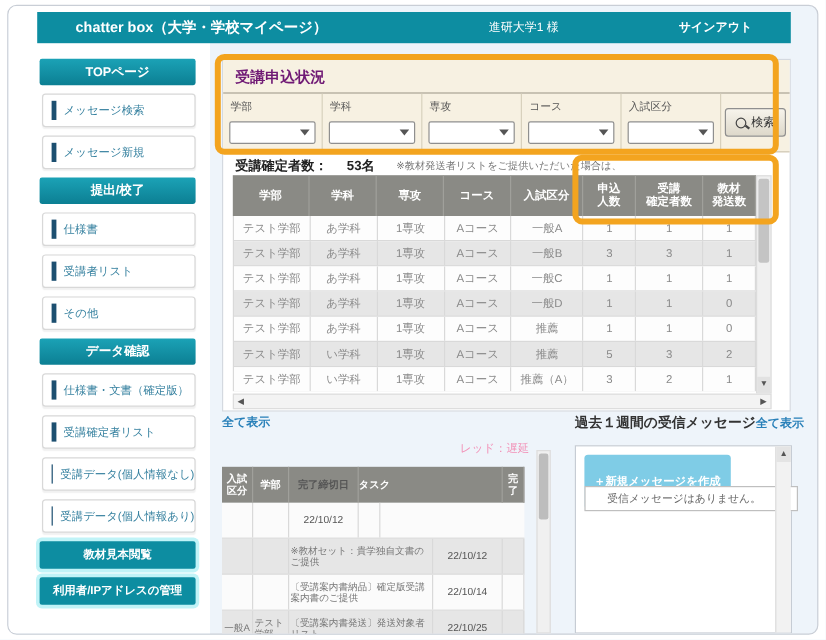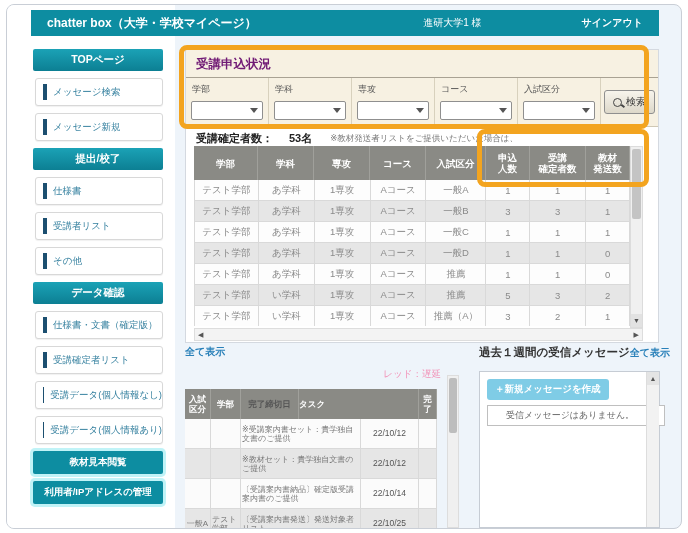--- a/index.html
+++ b/index.html
@@ -4,21 +4,21 @@
 <style>
   html,body{margin:0;padding:0}
   body{width:688px;height:533px;position:relative;background:#fff;overflow:hidden;
        font-family:"Liberation Sans","DejaVu Sans",sans-serif}
   .frame{position:absolute;left:6px;top:4px;width:674px;height:523px;border:1px solid #c9ced6;
          border-radius:8px;background:#eef4fa;overflow:hidden}
   .white-col{position:absolute;left:0;top:0;width:168px;height:100%;background:#fff}
 
   
   .topbar{position:absolute;left:24px;top:5px;width:628px;height:26px;background:#0d8da1;color:#fff;
-          display:flex;align-items:center;padding:0 16px;box-sizing:border-box}
+          display:flex;align-items:center;padding:0 32px;box-sizing:border-box}
   .topbar .t{font-size:12px;font-weight:bold;flex:1}
   .topbar .u{font-size:10px;margin-right:100px}
   .topbar .so{font-size:10px;font-weight:bold;cursor:pointer}
 
   
   .sidebar{position:absolute;left:26px;top:40px;width:130px}
   .sec-h{background:linear-gradient(#1ba2b6,#0c7f93);color:#fff;font-size:10.5px;font-weight:bold;
          text-align:center;padding:4px 0;border-radius:2px;margin:4px 0 7px}
   .s-item{background:#fff;border:1px solid #d8d8d8;border-radius:3px;height:26px;display:flex;
           align-items:center;margin:0 0 7px 2px;padding-left:7px;cursor:pointer;
@@ -94,21 +94,21 @@
       border-right:1px solid #d9d9d9;box-sizing:border-box;line-height:9px;overflow:hidden;padding:1px}
   .s0{width:26px}.s1{width:30px}.s2{width:120px;justify-content:flex-start;text-align:left}
   .s3{width:58px;font-size:8.5px;color:#555}.s4{width:18px}
   .sscroll{position:absolute;left:262px;top:30px;width:12px;height:153px;background:#f0f0f0;border:1px solid #ddd;box-sizing:border-box}
   .sthumb{position:absolute;left:1px;top:2px;width:8px;height:55px;background:#bdbdbd;border-radius:2px}
 
   .msgs{position:absolute;left:472px;top:340px;width:181px}
   .msg-panel{position:absolute;left:0;top:26px;width:181px;height:157px;background:#fff;
              border:1px solid #c6ccd4;box-sizing:border-box}
   .msg-btn{position:absolute;left:7px;top:7px;background:#7fcce6;color:#fff;font-size:9.5px;font-weight:bold;
-           padding:4px 8px;border-radius:3px;cursor:pointer;white-space:nowrap}
+           padding:16px 8px;border-radius:3px;cursor:pointer;white-space:nowrap}
   .msg-empty{position:absolute;left:7px;top:33px;width:140px;border:1px solid #bfbfbf;background:#fff;
              font-size:9px;color:#666;padding:3px 18px}
   .msg-scroll{position:absolute;right:0;top:0;width:13px;height:100%;background:#f2f2f2;border-left:1px solid #ddd;box-sizing:border-box}
   .msg-up{height:13px;background:#e4e4e4;color:#555;font-size:7px;display:flex;align-items:center;justify-content:center;cursor:pointer}
 </style>
 </head>
 <body>
 
 <div class="frame">
   <div class="white-col"></div>
@@ -332,21 +332,20 @@
         <div class="sth s1">学部</div>
         <div class="sth s3">完了締切日</div>
         <div class="sth s2">タスク</div>
         <div class="sth s4">完
 了</div>
       </div>
       <div>
           <div class="srow">
           <div class="sc s0"></div>
           <div class="sc s1"></div>
-          <div class="sc s2">※受講案内書セット：貴学独自文書のご提供</div>
           <div class="sc s3">22/10/12</div>
           <div class="sc s4"></div>
         </div>
           <div class="srow">
           <div class="sc s0"></div>
           <div class="sc s1"></div>
           <div class="sc s2">※教材セット：貴学独自文書のご提供</div>
           <div class="sc s3">22/10/12</div>
           <div class="sc s4"></div>
         </div>

